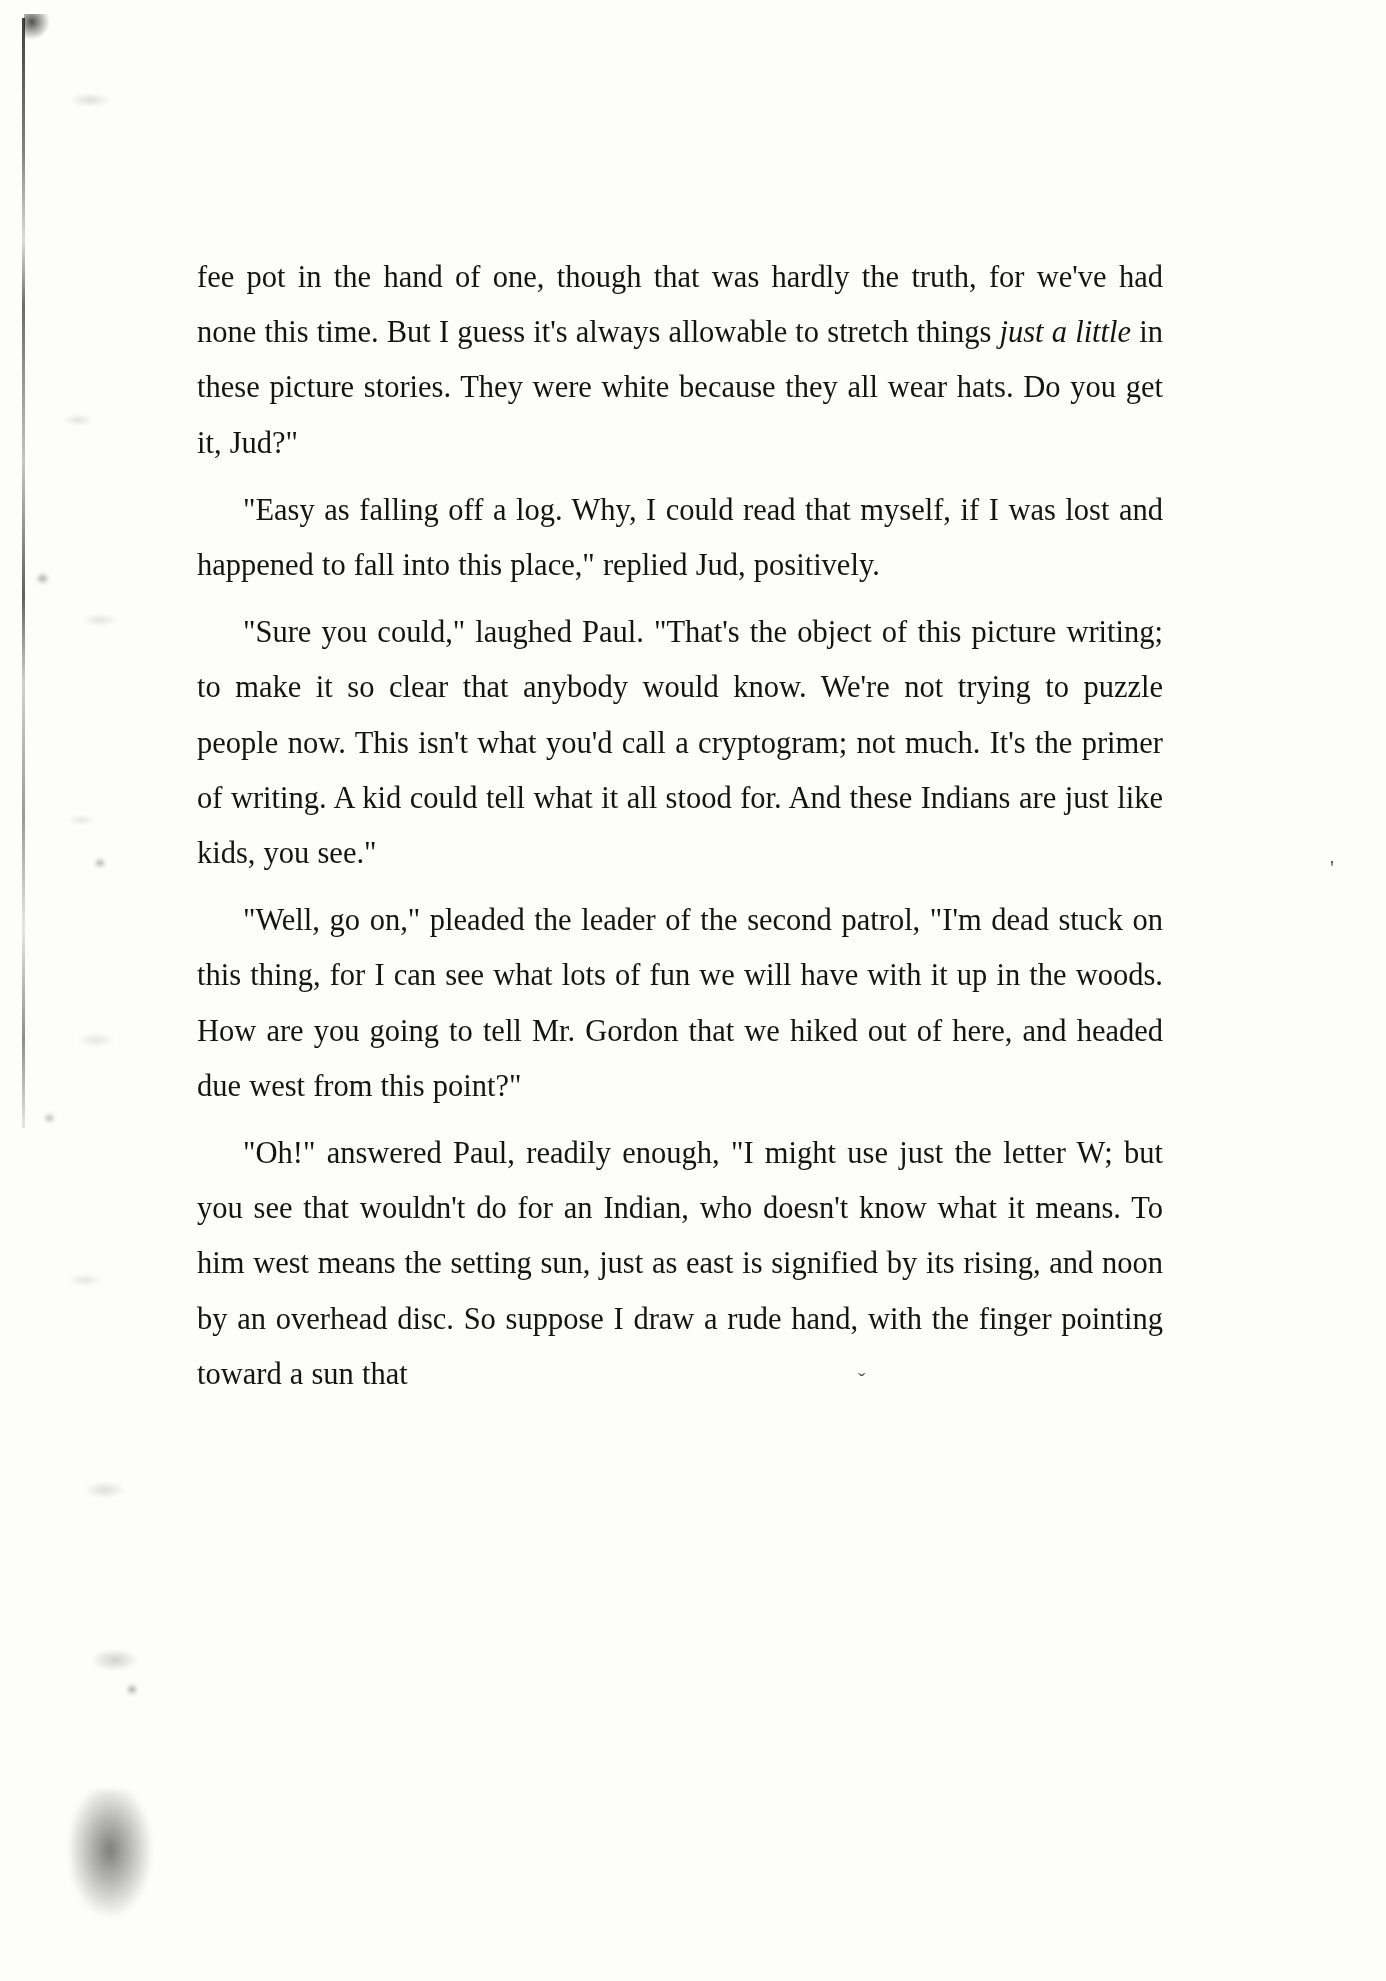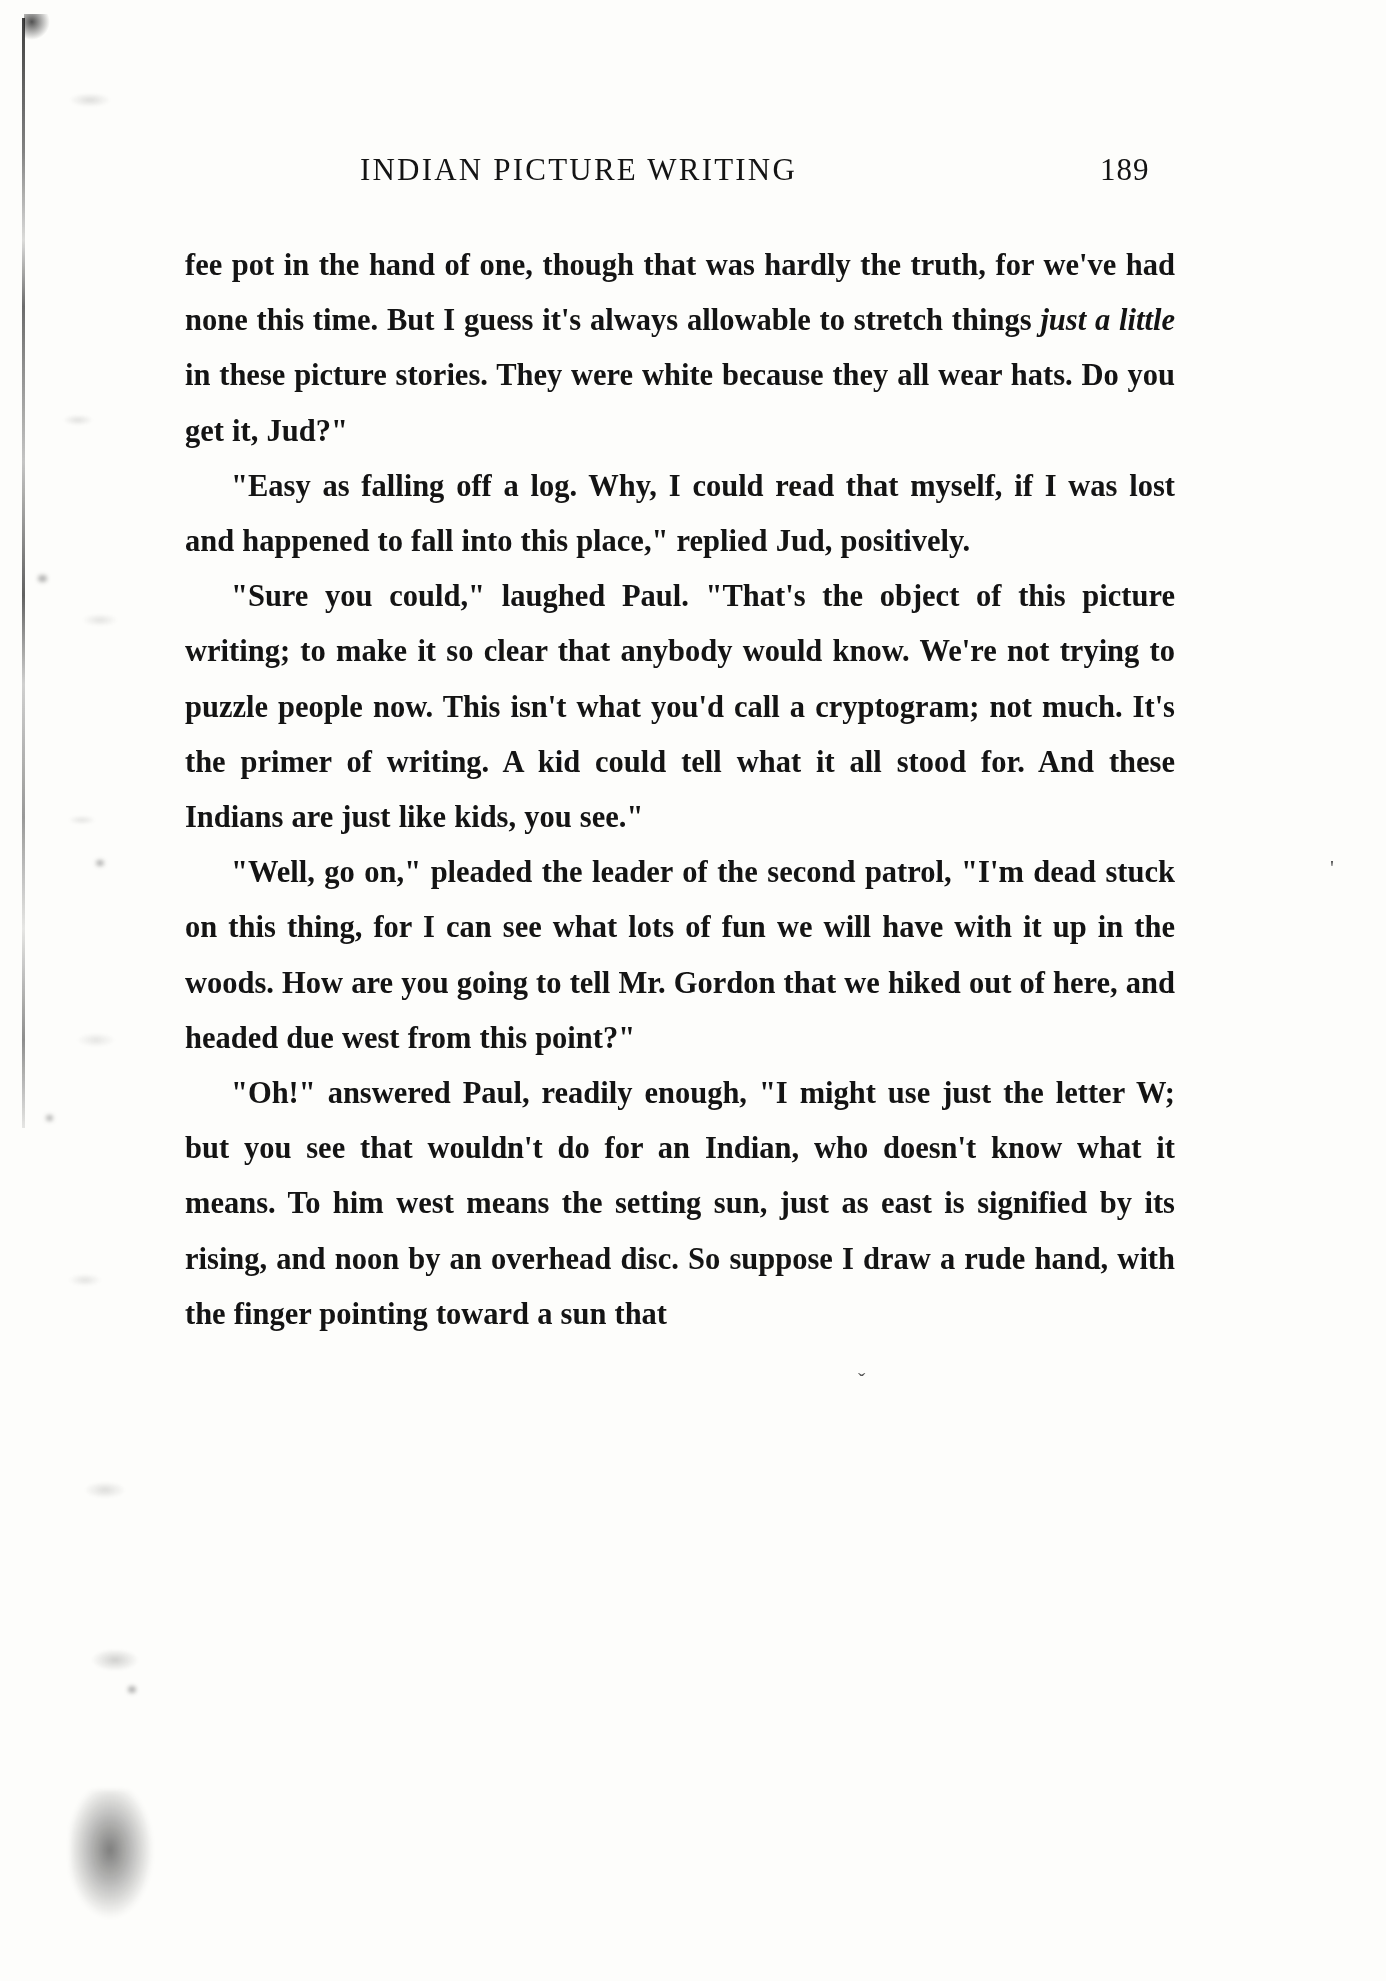--- a/index.html
+++ b/index.html
@@ -121,30 +121,29 @@
   }
 
   
   .textblock {
     position: absolute;
     left: 185px;
     top: 238px;
     width: 990px;
   }
   .para {
-    margin: 0;
+    margin: 12px;
     font-size: 30.5px;
     line-height: 55.2px;
     color: #141414;
     text-align: justify;
     text-indent: 0;
     -webkit-hyphens: none;
     hyphens: none;
     word-spacing: 0.5px;
-    font-weight: bold;
   }
   .para + .para {
     text-indent: 46px;
   }
   .para i {
     font-style: italic;
   }
 
   
   .margin-tick {
@@ -163,24 +162,20 @@
     <div class="bar"></div>
     <div class="top-nick"></div>
     <div class="smudge"></div>
     <div class="corner-dark"></div>
     <div class="blot" style="left:38px; top:575px; width:9px; height:7px;"></div>
     <div class="blot" style="left:96px; top:860px; width:8px; height:6px;"></div>
     <div class="blot" style="left:46px; top:1115px; width:7px; height:6px;"></div>
     <div class="blot" style="left:128px; top:1686px; width:8px; height:7px;"></div>
   </div>
 
-  <div class="header">
-    <div class="running-head">INDIAN PICTURE WRITING</div>
-    <div class="folio">189</div>
-  </div>
 
   <div class="textblock">
     <p class="para">fee pot in the hand of one, though that was hardly the truth, for we've had none this time.  But I guess it's always allowable to stretch things <i>just a little</i> in these picture stories.  They were white because they all wear hats.  Do you get it, Jud?"</p>
     <p class="para">"Easy as falling off a log.  Why, I could read that myself, if I was lost and happened to fall into this place," replied Jud, positively.</p>
     <p class="para">"Sure you could," laughed Paul.  "That's the object of this picture writing; to make it so clear that anybody would know.  We're not trying to puzzle people now.  This isn't what you'd call a cryptogram; not much.  It's the primer of writing.  A kid could tell what it all stood for.  And these Indians are just like kids, you see."</p>
     <p class="para">"Well, go on," pleaded the leader of the second patrol, "I'm dead stuck on this thing, for I can see what lots of fun we will have with it up in the woods.  How are you going to tell Mr. Gordon that we hiked out of here, and headed due west from this point?"</p>
     <p class="para">"Oh!" answered Paul, readily enough, "I might use just the letter W; but you see that wouldn't do for an Indian, who doesn't know what it means.  To him west means the setting sun, just as east is signified by its rising, and noon by an overhead disc.  So suppose I draw a rude hand, with the finger pointing toward a sun that</p>
   </div>
 
   <div class="margin-tick" style="left:1330px; top:855px;">'</div>

